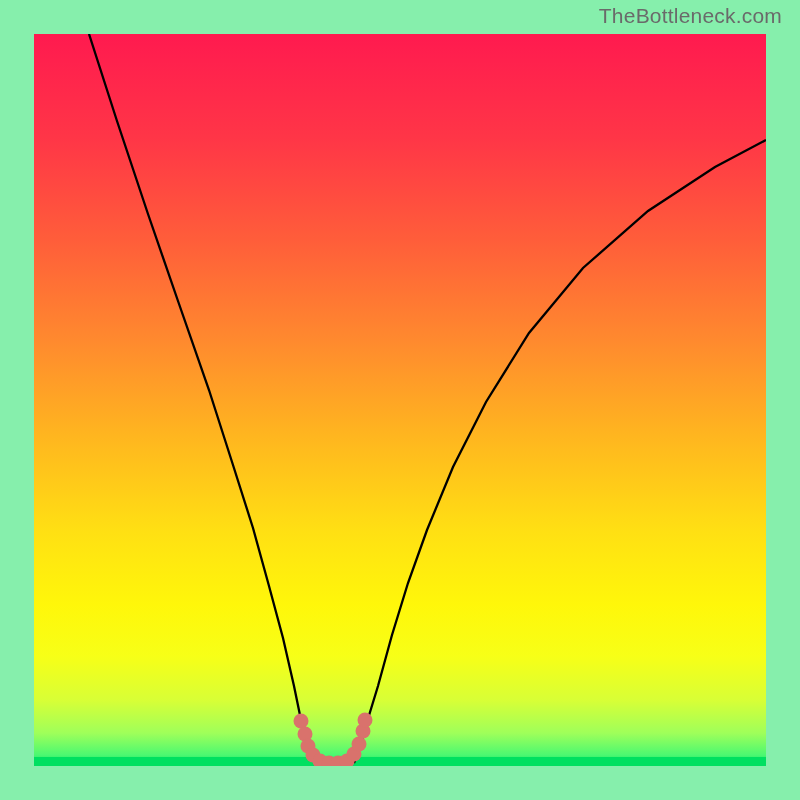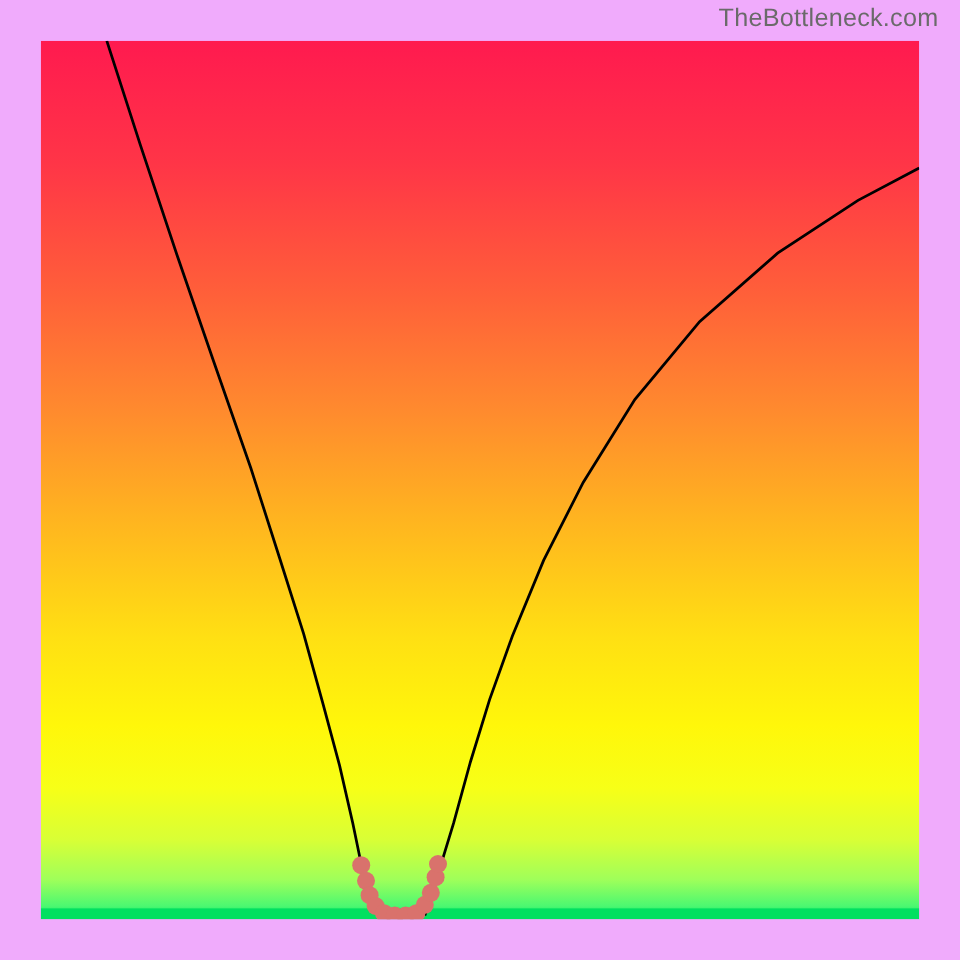--- a/index.html
+++ b/index.html
@@ -7,21 +7,21 @@
     padding: 0;
     background: #000;
     width: 800px;
     height: 800px;
     overflow: hidden;
     font-family: Arial, sans-serif;
   }
   .outer {
     width: 800px;
     height: 800px;
-    background: #f0abfc;
+    background: #86efac;
     position: relative;
   }
   .watermark {
     position: absolute;
     top: 4px;
     right: 18px;
     color: #6a6a6a;
     font-size: 21px;
     font-weight: 500;
     z-index: 10;

